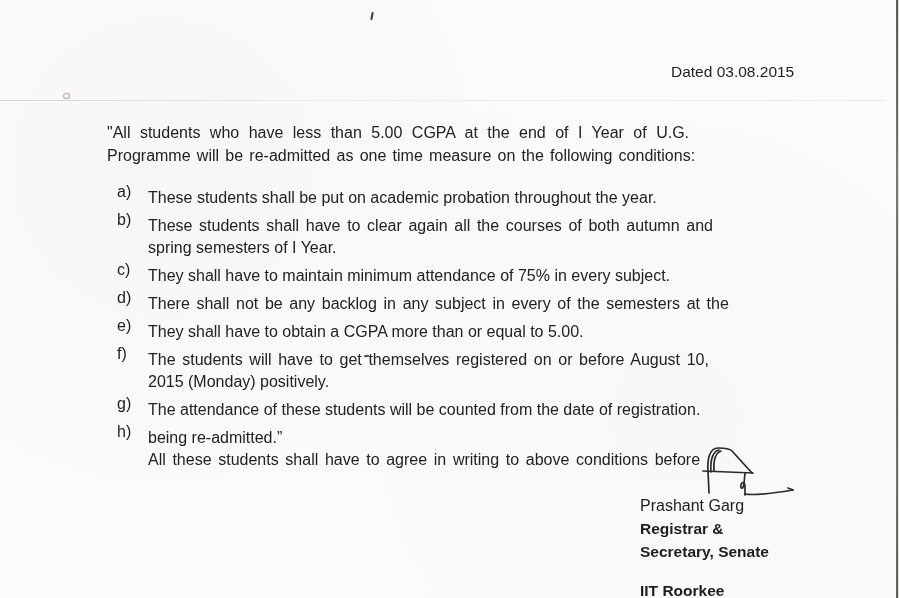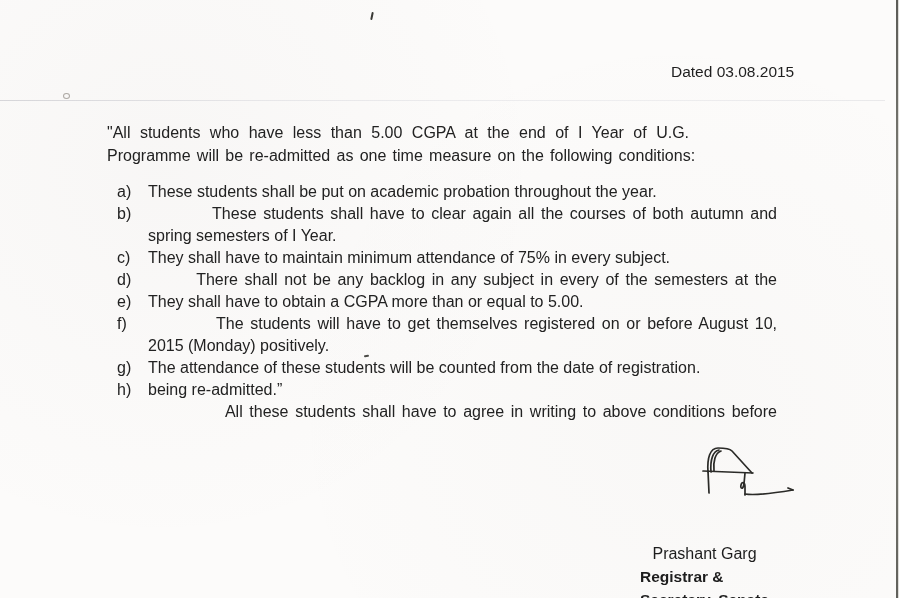--- a/index.html
+++ b/index.html
@@ -68,31 +68,31 @@
   .intro-line { display:block; white-space:nowrap; }
   .intro-line:nth-child(1) { word-spacing:5px; }
   .intro-line:nth-child(2) { word-spacing:1.8px; }
 
   .conditions {
     position:absolute; left:117px; top:181px; width:660px;
     font-size:16px; line-height:22px; color:#222;
   }
   .cond-row { display:flex; align-items:flex-start; }
   .cond-label { flex:none; width:31px; }
-  .cond-text { flex:1; }
+  .cond-text { flex:1;margin-top:6px; }
   .cond-line { display:block; white-space:nowrap; }
-  .cond-line.stretch { word-spacing:2.2px;text-align:right; }
+  .cond-line.stretch { word-spacing:2.2px; }
 
   .signature-svg { position:absolute; left:685px; top:440px; }
 
   .sig-block {
     position:absolute; left:640px; top:494px; width:129px;
     font-size:16px; line-height:23px; color:#1d1d1d;
   }
-  .sig-name { display:block; text-align:center; font-weight:normal;margin-top:48px; }
+  .sig-name { display:block; text-align:left; font-weight:normal; }
   .sig-lines { }
   .sig-title-line { display:block; font-weight:bold; font-size:15.5px; text-align:left; white-space:nowrap; }
   .sig-title-line:nth-child(3) { text-align:left;margin-top:16px; }
 </style>
 </head>
 <body>
 
 <div class="page">
 
   <div class="scan-edge-right"></div>

